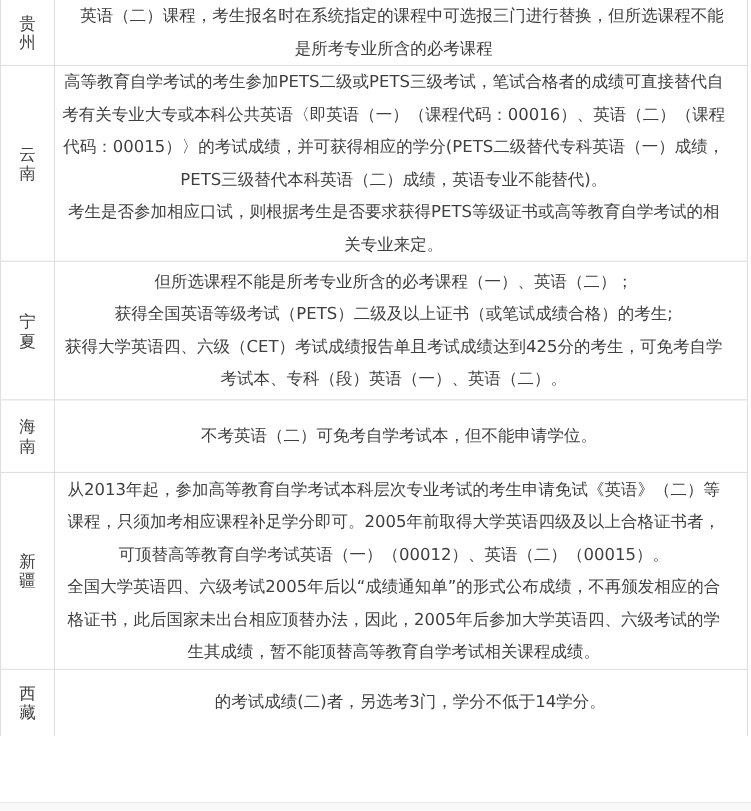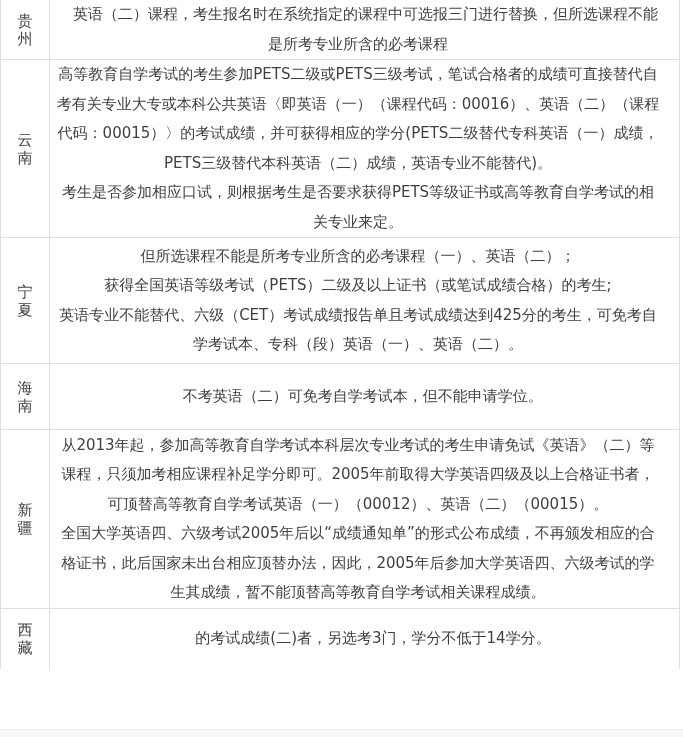--- a/index.html
+++ b/index.html
@@ -99,21 +99,21 @@
       </tr>
 
 
       <tr class="row r4">
         <td class="prov-cell">
           <div class="prov">宁夏</div>
         </td>
         <td class="policy-cell">
           <p>但所选课程不能是所考专业所含的必考课程（一）、英语（二）；</p>
           <p>获得全国英语等级考试（PETS）二级及以上证书（或笔试成绩合格）的考生;</p>
-          <p>英语专业不能替代、六级（CET）考试成绩报告单且考试成绩达到425分的考生，可免考自学考试本、专科（段）英语（一）、英语（二）。</p>
+          <p>获得大学英语四、六级（CET）考试成绩报告单且考试成绩达到425分的考生，可免考自学考试本、专科（段）英语（一）、英语（二）。</p>
         </td>
       </tr>
 
       <tr class="row r5">
         <td class="prov-cell">
           <div class="prov">海南</div>
         </td>
         <td class="policy-cell">
           <p>  不考英语（二）可免考自学考试本，但不能申请学位。</p>
         </td>

